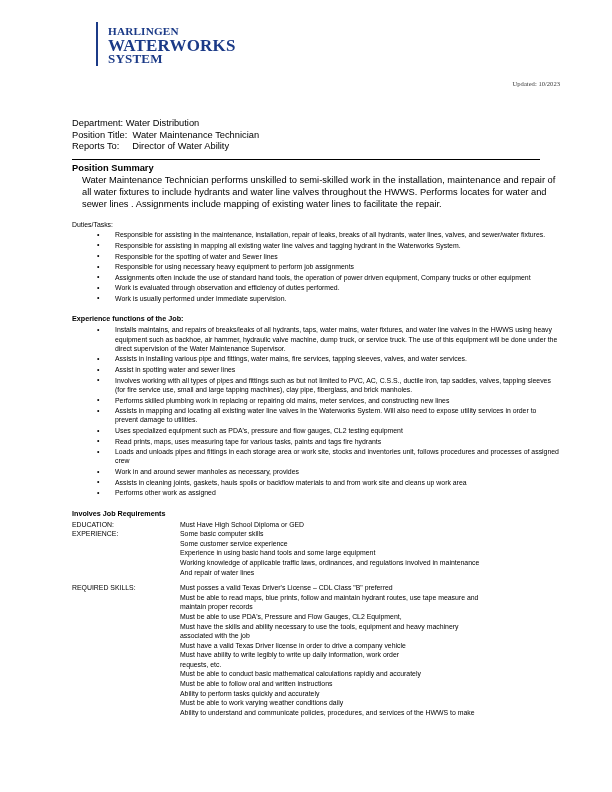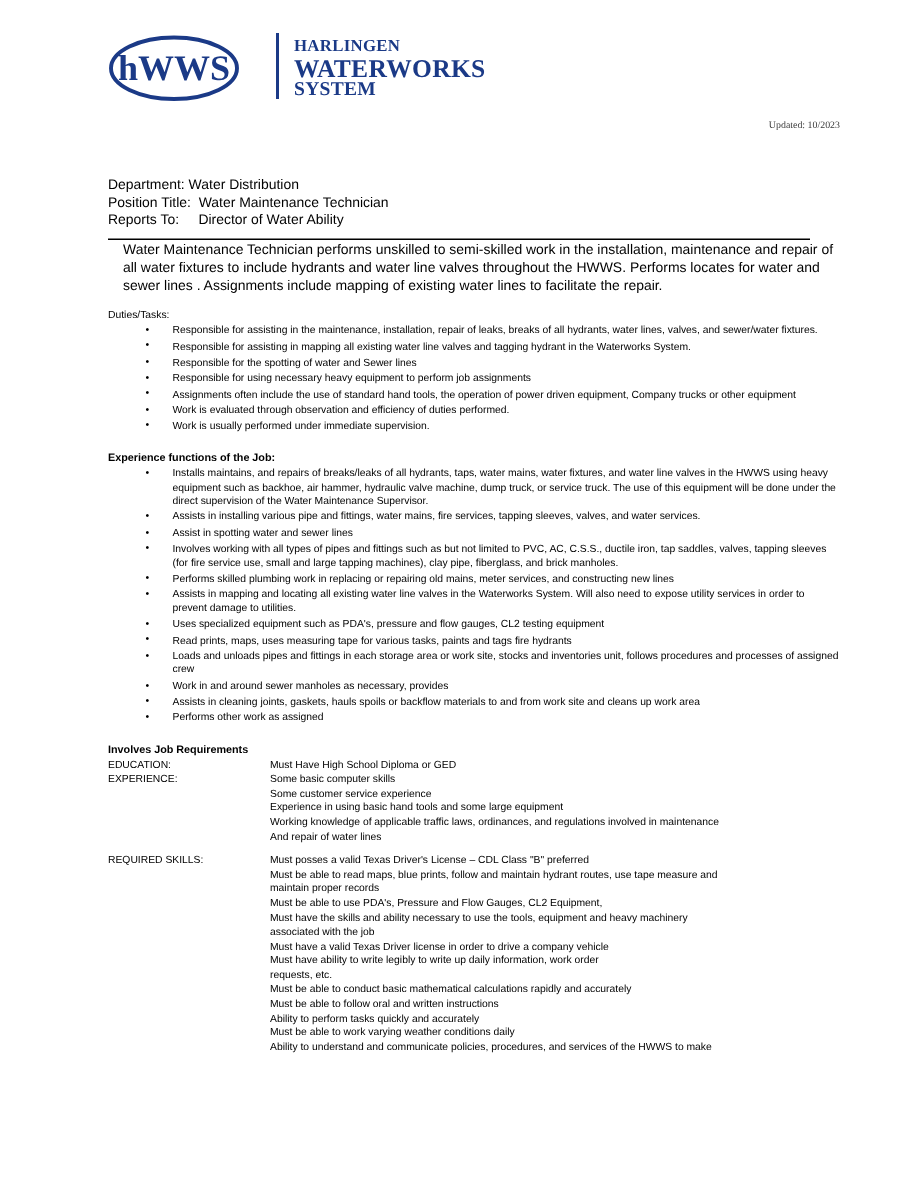--- a/index.html
+++ b/index.html
@@ -149,45 +149,40 @@
   }
   .req-row-gap td { padding-top: 6px; }
 </style>
 </head>
 <body>
 
 <div class="page">
 
   <div class="header">
     <div class="logo-row">
-      <div class="logo-mark">
-        <svg width="88" height="47" viewBox="0 0 88 47" xmlns="http://www.w3.org/2000/svg">
-          <ellipse cx="44" cy="23.5" rx="42" ry="20.5" fill="none" stroke="#1b3a87" stroke-width="2.6"></ellipse>
-          <text x="44" y="31" text-anchor="middle" font-family="Liberation Serif, serif" font-size="24" font-weight="bold" fill="#1b3a87">hWWS</text>
-        </svg>
-      </div>
       <div class="logo-words">
         <div>HARLINGEN</div>
         <div>WATERWORKS</div>
         <div>SYSTEM</div>
       </div>
     </div>
     <div class="updated">Updated:  10/2023</div>
   </div>
 
   <div class="title-block">
     <div class="title-line">Department: Water Distribution</div>
     <div class="title-line">Position Title:  Water Maintenance Technician</div>
     <div class="title-line">Reports To:     Director of Water Ability</div>
   </div>
 
   <div class="hrule"></div>
 
   <div class="content">
 
+    <h2 class="section-head">Position Summary</h2>
     <p class="summary-para">Water Maintenance Technician performs unskilled to semi-skilled work in the  installation, maintenance and repair of all water fixtures to include hydrants and water line valves throughout the HWWS. Performs locates for water and sewer lines . Assignments include  mapping of existing water lines to facilitate the repair.</p>
 
     <div class="sub-head">Duties/Tasks:</div>
     <ul class="bullets">
       <li>Responsible for assisting in the maintenance, installation, repair of leaks, breaks of all hydrants, water lines, valves, and sewer/water fixtures.</li>
       <li>Responsible for assisting in mapping all existing water line valves and tagging hydrant in the Waterworks System.</li>
       <li>Responsible for the spotting of water and Sewer lines</li>
       <li>Responsible for using necessary heavy equipment to perform job assignments</li>
       <li>Assignments often include the use of standard hand tools, the operation of power driven equipment, Company trucks or other equipment</li>
       <li>Work is evaluated through observation and efficiency of duties performed.</li>

